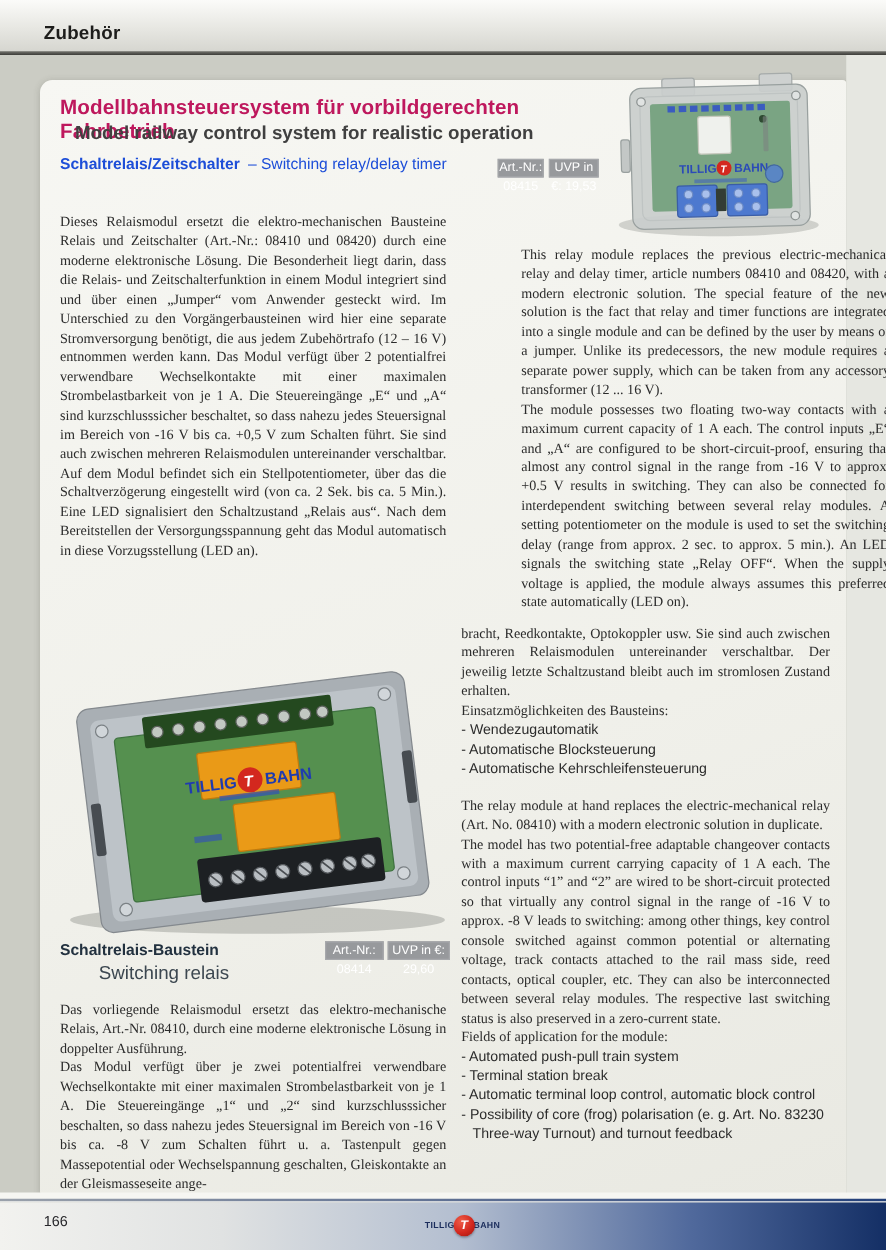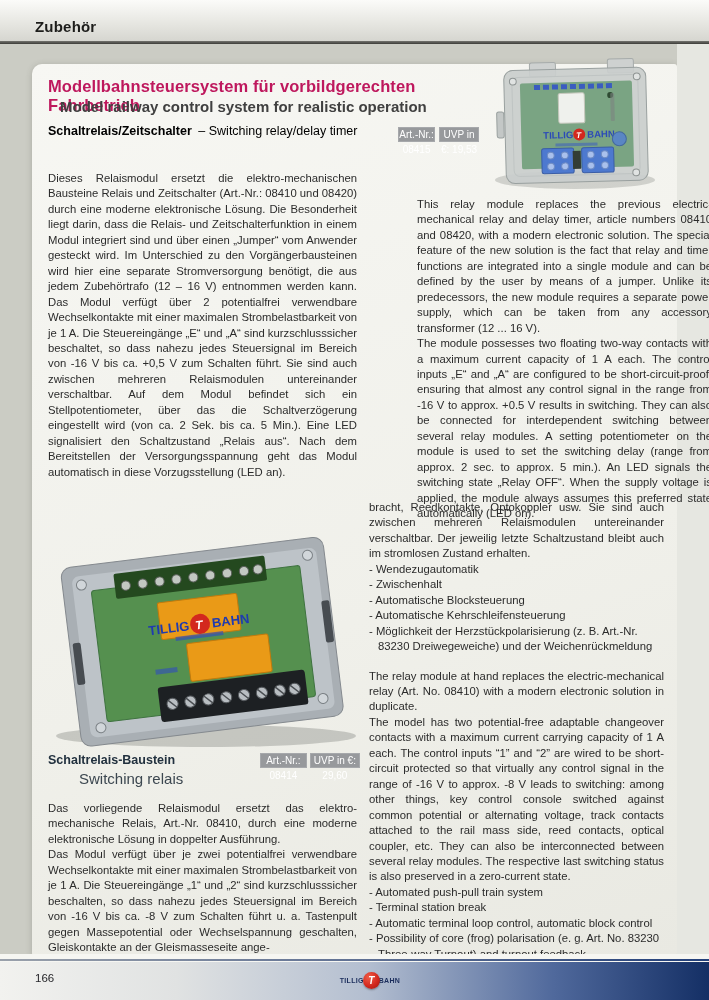--- a/index.html
+++ b/index.html
@@ -19,34 +19,34 @@
   
   .content-box { position:absolute; left:32px; top:64px; width:645px; height:892px;
     background:linear-gradient(160deg,#f7f7f3 0%,#f0f0ea 60%,#e9e9e2 100%);
     border-radius:10px 3px 3px 3px; box-shadow:0 1px 6px rgba(60,60,50,.22); }
   .right-edge { position:absolute; left:677px; top:44px; width:32px; height:912px; background:#e6e7e1; }
 
   .title-de { position:absolute; left:48px; top:77px; width:430px; font-size:16.5px;
     font-weight:bold; color:#be185d; letter-spacing:.1px; }
   .title-en { position:absolute; left:60px; top:98px; width:430px; font-size:15px;
     color:#404040; }
-  .prodline { position:absolute; left:48px; top:124px; font-size:12.5px; color:#000000; }
+  .prodline { position:absolute; left:48px; top:124px; font-size:12.5px; color:#1d4ed8; }
   .prodline .b { font-weight:bold; }
   .prodline .r { margin-left:3px; }
 
   .badges { position:absolute; display:flex; flex-direction:row; gap:4px; }
   .badges-1 { left:398px; top:127px; width:81px; }
   .badges-2 { left:260px; top:753px; width:100px; gap:3px; }
   .badge { height:15px; line-height:15px; text-align:center; font-size:10px;
     color:#ffffff; background:#97999c; box-shadow:inset 0 0 0 1px #a6a8ab; }
 
   
   .col { position:absolute; font-size:11.3px; line-height:15.45px; color:#2b2b2b;
     text-align:justify; hyphens:auto; -webkit-hyphens:auto; }
-  .col p { margin:0; }
+  .col p { margin:0;font-family:Liberation Serif, serif; }
   .col-left-1  { left:48px;  top:171px; width:309px; }
   .col-right-1 { left:369px; top:197px; width:295px;margin-left:48px; }
   .col-right-2 { left:369px; top:500px; width:295px; }
   .col-left-2  { left:48px;  top:801px; width:309px; }
   .gap-top { margin-top:14px !important; }
   .item { padding-left:9px; text-indent:-9px; text-align:left; }
 
   
   .caption-de { position:absolute; left:48px; top:753px; font-size:12.5px; font-weight:bold; color:#22313f;text-align:right; }
   .caption-en { position:absolute; left:48px; top:770px; font-size:15px; color:#3c4750;margin-left:31px; }
@@ -214,27 +214,27 @@
     <div class="badge">UVP in €: 29,60</div>
   </div>
 
   <div class="col col-left-2" lang="de">
     <p>Das vorliegende Relaismodul ersetzt das elektro-mechanische Relais, Art.-Nr. 08410, durch eine moderne elektronische Lösung in doppelter Ausführung.</p>
     <p>Das Modul verfügt über je zwei potentialfrei verwendbare Wechselkontakte mit einer maximalen Strombelastbarkeit von je 1 A. Die Steuereingänge „1“ und „2“ sind kurzschlusssicher beschalten, so dass nahezu jedes Steuersignal im Bereich von -16 V bis ca. -8 V zum Schalten führt u. a. Tastenpult gegen Massepotential oder Wechselspannung geschalten, Gleiskontakte an der Gleismasseseite ange-</p>
   </div>
 
   <div class="col col-right-2">
     <p lang="de">bracht, Reedkontakte, Optokoppler usw. Sie sind auch zwischen mehreren Relaismodulen untereinander verschaltbar. Der jeweilig letzte Schaltzustand bleibt auch im stromlosen Zustand erhalten.</p>
+    <p lang="de">Einsatzmöglichkeiten des Bausteins:</p>
     <div class="item">- Wendezugautomatik</div>
-    <div class="item">- Zwischenhalt</div>
     <div class="item">- Automatische Blocksteuerung</div>
     <div class="item">- Automatische Kehrschleifensteuerung</div>
-    <div class="item">- Möglichkeit der Herzstückpolarisierung (z. B. Art.-Nr. 83230 Dreiwegeweiche) und der Weichenrückmeldung</div>
     <p lang="en" class="gap-top">The relay module at hand replaces the electric-mechanical relay (Art. No. 08410) with a modern electronic solution in duplicate.</p>
     <p lang="en">The model has two potential-free adaptable changeover contacts with a maximum current carrying capacity of 1 A each. The control inputs “1” and “2” are wired to be short-circuit protected so that virtually any control signal in the range of -16 V to approx. -8 V leads to switching: among other things, key control console switched against common potential or alternating voltage, track contacts attached to the rail mass side, reed contacts, optical coupler, etc. They can also be interconnected between several relay modules. The respective last switching status is also preserved in a zero-current state.</p>
+    <p lang="en">Fields of application for the module:</p>
     <div class="item">- Automated push-pull train system</div>
     <div class="item">- Terminal station break</div>
     <div class="item">- Automatic terminal loop control, automatic block control</div>
     <div class="item">- Possibility of core (frog) polarisation (e. g. Art. No. 83230 Three-way Turnout) and turnout feedback</div>
   </div>
 
   <div class="pre-footer-band"></div>
   <div class="pre-footer-line"></div>
 
   <div class="footer">

